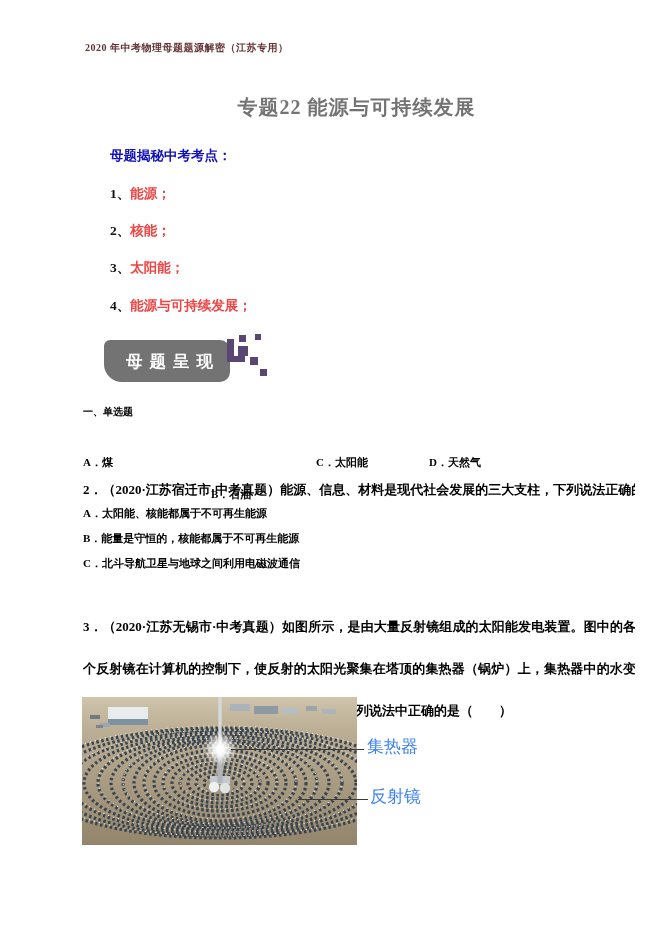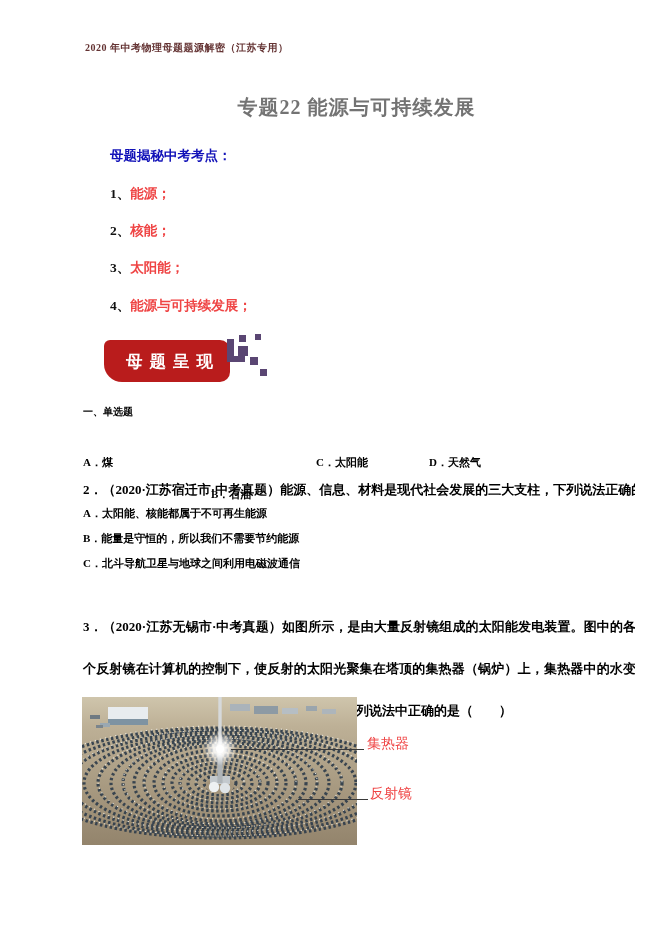--- a/index.html
+++ b/index.html
@@ -20,21 +20,21 @@
   }
   .points-heading{
     left:84px;top:147px;font-size:13.5px;font-weight:bold;color:#1212b8;
   }
   .point-item{left:84px;font-size:13.5px;font-weight:bold;white-space:nowrap;}
   .point-item .num{color:#111111;}
   .point-item .kw{color:#ef4444;}
   .p1{top:185px}.p2{top:222px}.p3{top:259px}.p4{top:297px}
 
   .badge{
-    left:78px;top:340px;width:126px;height:42px;background:#b91c1c;
+    left:78px;top:340px;width:126px;height:42px;background:#737373;
     border-radius:6px 10px 10px 18px;
   }
   .badge-label{
     position:absolute;left:22px;top:0;height:42px;line-height:43px;
     color:#ffffff;font-size:16.5px;font-weight:bold;letter-spacing:7px;
     font-family:"Liberation Sans","DejaVu Sans",sans-serif;white-space:nowrap;
   }
   .deco{background:#5a4673;}
   .d1{left:201px;top:339px;width:7px;height:23px;}
   .d2{left:201px;top:356px;width:18px;height:6px;}
@@ -54,21 +54,21 @@
   .optrow{left:57px;top:455px;width:553px;height:18px;}
   .optrow span{position:absolute;top:0;font-size:11px;font-weight:bold;white-space:nowrap;}
   .o1{left:0;}.o2{left:128px;margin-top:32px;}.o3{left:233px;}.o4{left:346px;}
   .optline{left:57px;font-size:11px;font-weight:bold;white-space:nowrap;}
   .q2a{top:506px}.q2b{top:531px}.q2c{top:556px}.q2d{top:581px}
 
   .figure-photo{left:56px;top:697px;width:275px;height:148px;overflow:hidden;}
   .leader{border-top:1.5px solid #3a3a3a;height:0;}
   .leader1{left:205px;top:749px;width:133px;}
   .leader2{left:272px;top:799px;width:70px;}
-  .fig-label{font-size:14px;color:#ef4444;font-weight:normal;white-space:nowrap;}
+  .fig-label{font-size:17px;color:#3b82f6;font-weight:normal;white-space:nowrap;}
   .fl1{left:341px;top:735px;}
   .fl2{left:344px;top:785px;}
 </style>
 </head>
 <body>
 
 <div id="page">
 
   <div class="abs doc-header">2020 年中考物理母题题源解密（江苏专用）</div>
 
@@ -104,21 +104,21 @@
 
   <div class="abs optrow">
     <span class="o1">A．煤</span>
     <span class="o2">B．石油</span>
     <span class="o3">C．太阳能</span>
     <span class="o4">D．天然气</span>
   </div>
 
   <div class="abs stem q2-stem">2．（2020·江苏宿迁市·中考真题）能源、信息、材料是现代社会发展的三大支柱，下列说法正确的是（　　）</div>
   <div class="abs optline q2a">A．太阳能、核能都属于不可再生能源</div>
-  <div class="abs optline q2b">B．能量是守恒的，所以我们不需要节约能源</div>
+  <div class="abs optline q2b">B．能量是守恒的，核能都属于不可再生能源</div>
   <div class="abs optline q2c">C．北斗导航卫星与地球之间利用电磁波通信</div>
 
   <div class="abs stem q3-stem">3．（2020·江苏无锡市·中考真题）如图所示，是由大量反射镜组成的太阳能发电装置。图中的各个反射镜在计算机的控制下，使反射的太阳光聚集在塔顶的集热器（锅炉）上，集热器中的水变成水蒸气推动汽轮机，从而带动发电机发电，下列说法中正确的是（　　）</div>
 
   <div class="abs figure-photo">
     <svg width="275" height="148" viewBox="0 0 275 148" xmlns="http://www.w3.org/2000/svg">
       <defs>
         <radialGradient id="glow" cx="50%" cy="50%" r="50%">
           <stop offset="0%" stop-color="#ffffff" stop-opacity="1"></stop>
           <stop offset="40%" stop-color="#ffffff" stop-opacity="0.85"></stop>

